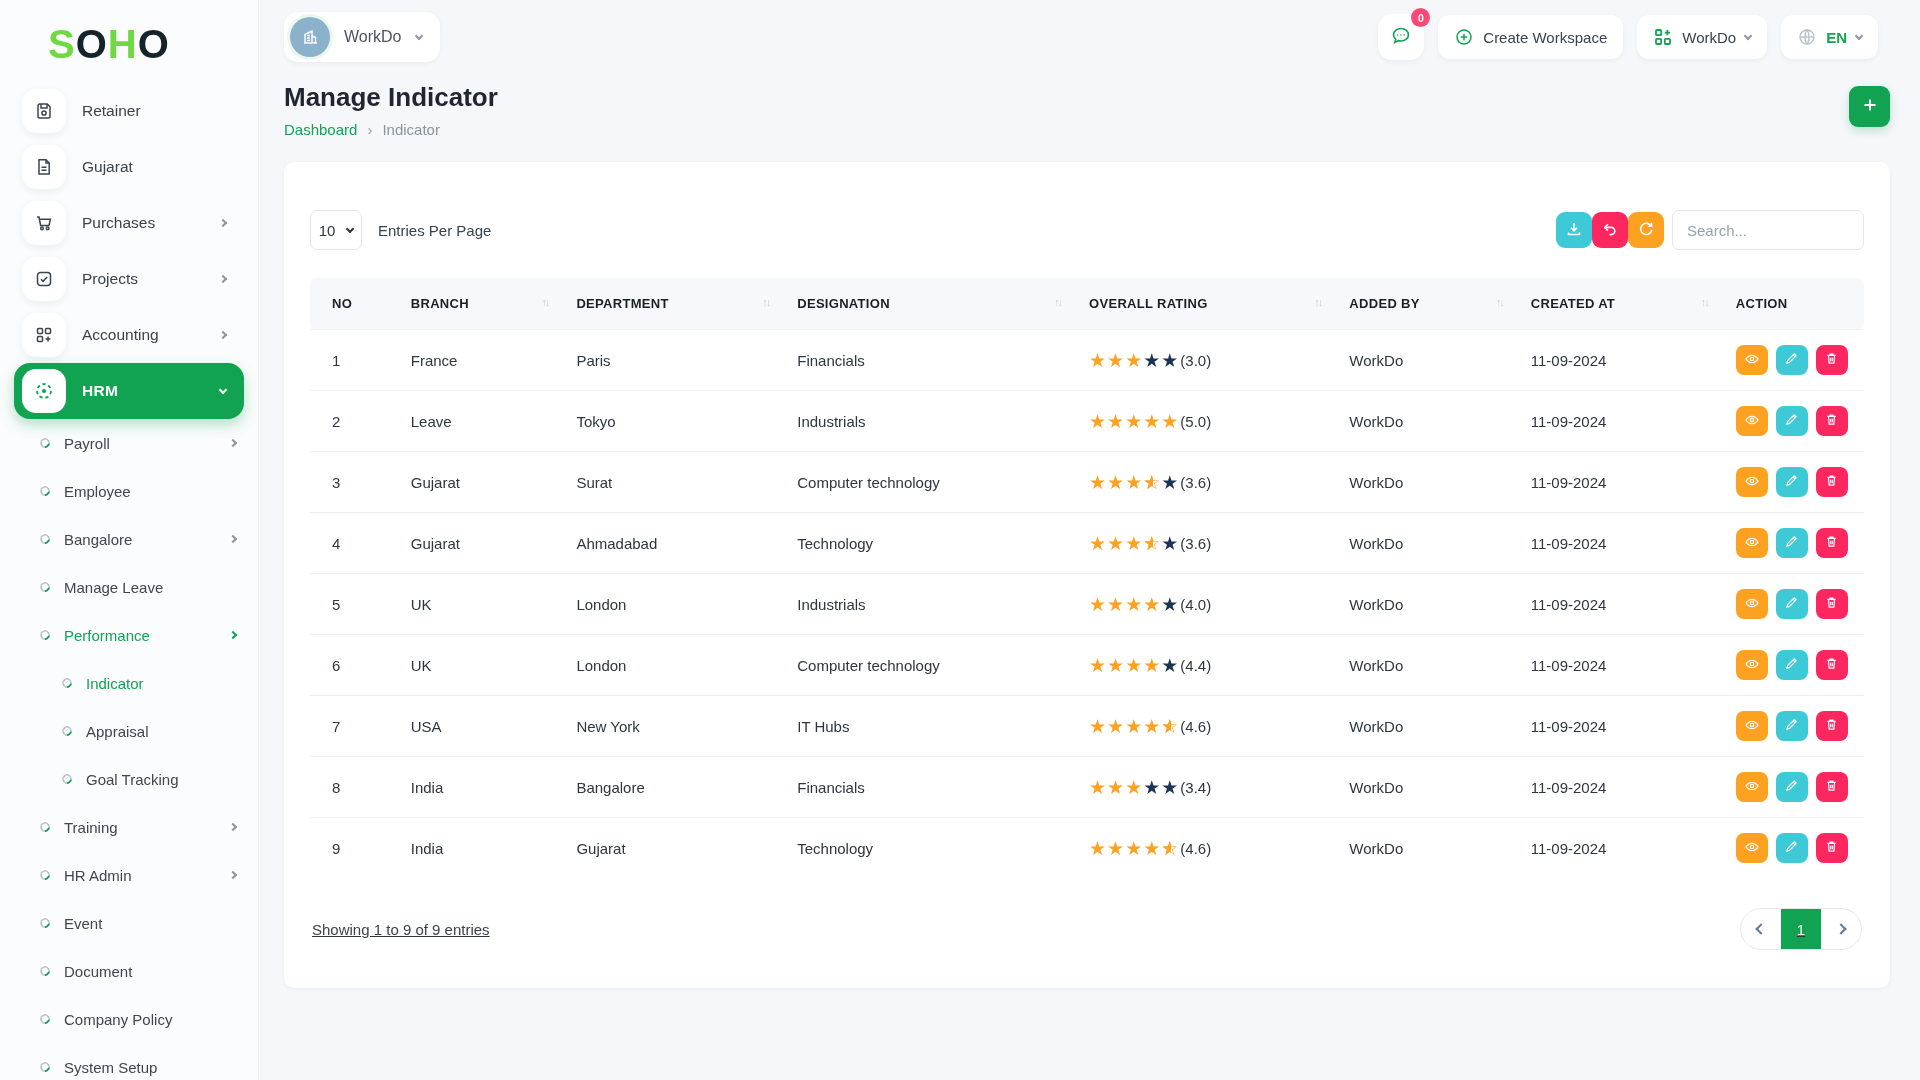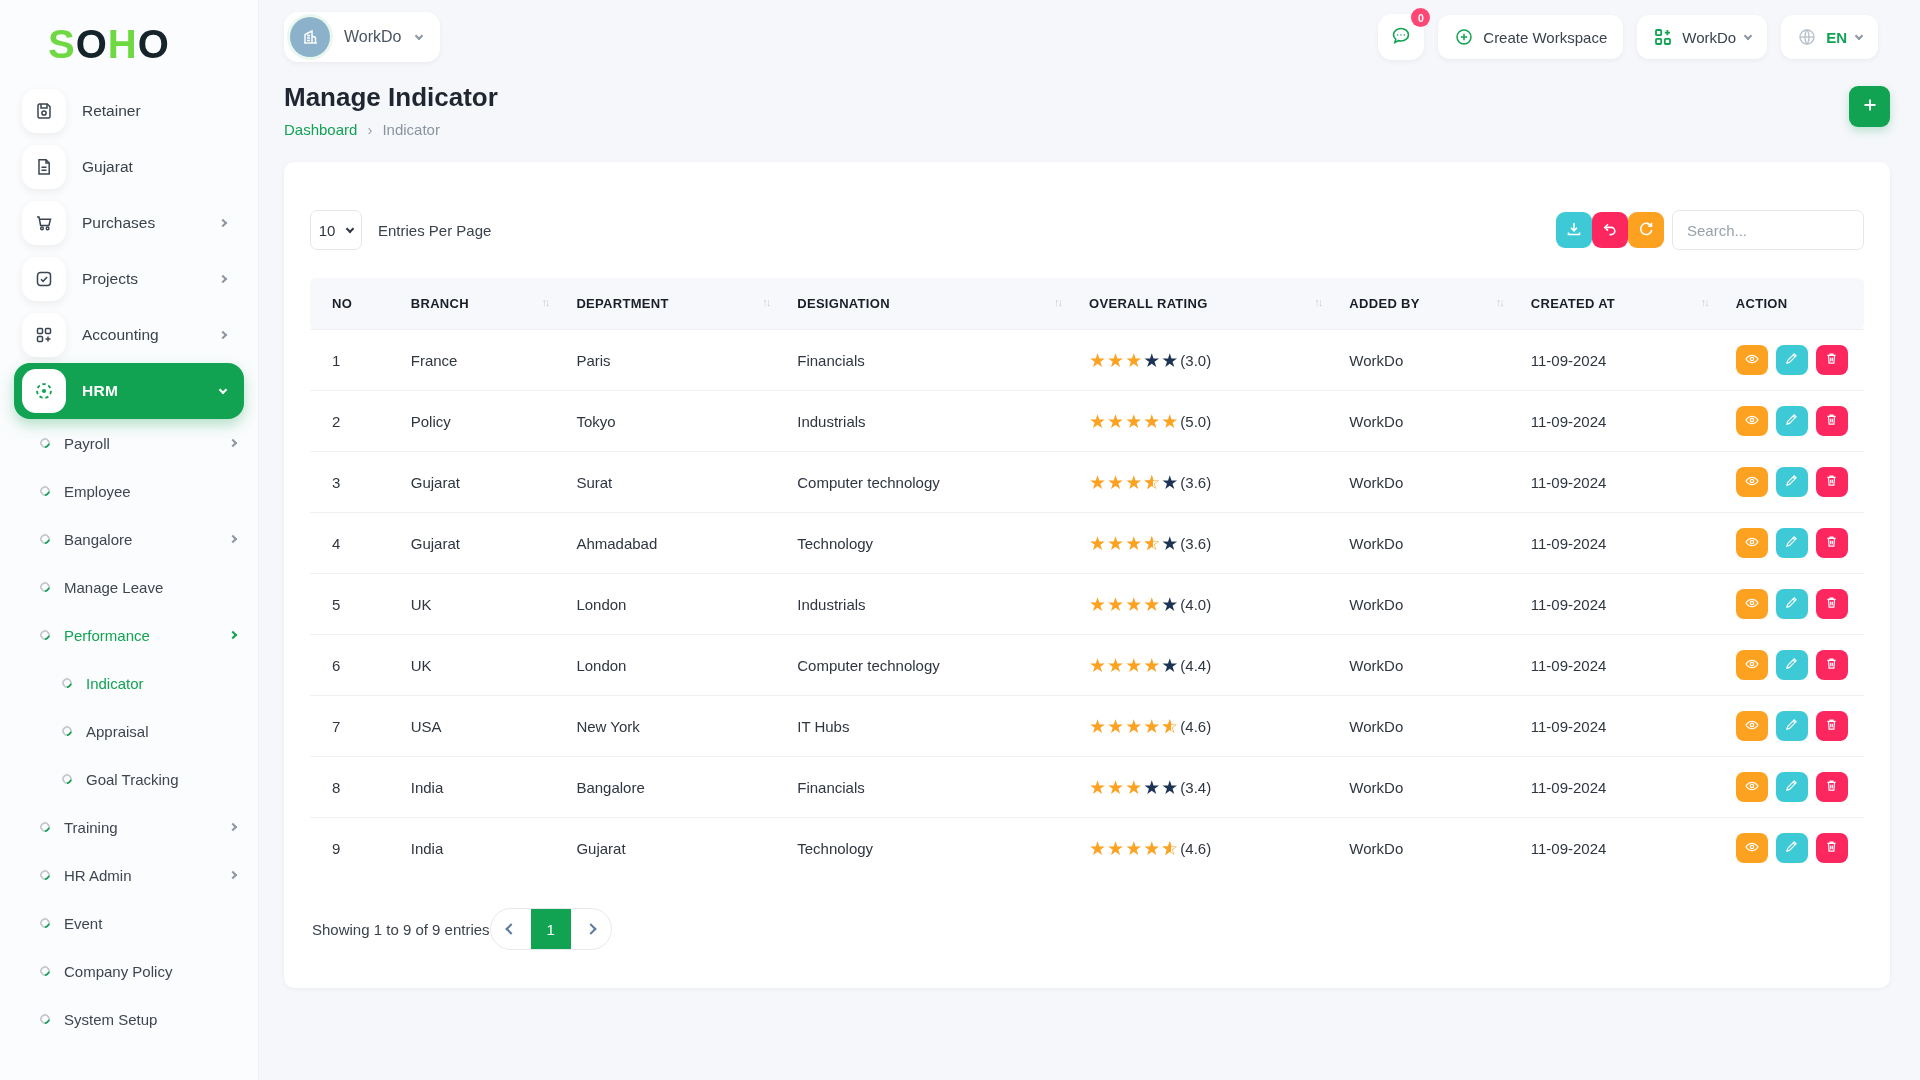--- a/index.html
+++ b/index.html
@@ -85,21 +85,21 @@
   .star.empty { color:var(--star-empty,#1C3353); }
   .star.half { position:relative; color:var(--star-full,#FCA120); }
   .star.half .fill { position:absolute; left:0; top:0; width:55%; overflow:hidden; }
   .rating-text { font-size:15px; color:#2f3640; margin-left:1px; }
   .actions { display:flex; gap:8px; }
   .act { width:32px; height:30px; border:none; border-radius:8px; display:flex; align-items:center; justify-content:center; color:#fff; cursor:pointer; }
   .act.view { background:var(--orange,#FCA120); }
   .act.edit { background:var(--teal,#3EC9D6); }
   .act.del { background:var(--pink,#FC275E); }
 
-  .table-footer { display:flex; align-items:center; justify-content:flex-start; padding:30px 2px 38px 2px; }
+  .table-footer { display:flex; align-items:center; justify-content:space-between; padding:30px 2px 38px 2px;text-decoration:underline; }
   .table-footer .summary { font-size:15px; color:#3a424c; }
   .pagination { display:flex; border:1px solid #e6e9ee; border-radius:22px; overflow:hidden; background:#fff; }
   .pagination button { width:40px; height:40px; border:none; background:transparent; display:flex; align-items:center; justify-content:center; cursor:pointer; font-family:inherit; }
   .pagination .page-num { background:var(--accent-green,#12A352); color:#fff; font-size:15px; }
 </style>
 </head>
 <body>
 
 <div class="app">
 
@@ -210,20 +210,24 @@
           <span class="chev sm push right gray"></span>
         </div>
         <div class="side-sub lvl1">
           <span class="bullet"></span>
           <span class="lbl">HR Admin</span>
           <span class="chev sm push right gray"></span>
         </div>
         <div class="side-sub lvl1">
           <span class="bullet"></span>
           <span class="lbl">Event</span>
+        </div>
+        <div class="side-sub lvl1">
+          <span class="bullet"></span>
+          <span class="lbl">Document</span>
         </div>
         <div class="side-sub lvl1">
           <span class="bullet"></span>
           <span class="lbl">Company Policy</span>
         </div>
         <div class="side-sub lvl1">
           <span class="bullet"></span>
           <span class="lbl">System Setup</span>
         </div>
       </nav>
@@ -410,21 +414,21 @@
                       <span><svg width="15" height="15" viewBox="0 0 18 18" fill="none" stroke="#fff" stroke-width="1.4">
                           <path d="M4 5.3h10M7.2 5.3V3.8h3.6v1.5M5.4 5.3l.7 9.2h5.8l.7-9.2"></path>
                           <path d="M8 8v4.3M10 8v4.3"></path>
                         </svg></span>
                     </button>
                   </div>
                 </td>
               </tr>
               <tr>
                 <td>2</td>
-                <td>Policy</td>
+                <td>Leave</td>
                 <td>Tokyo</td>
                 <td>Industrials</td>
                 <td><span class="stars">
                     <span class="star full">★</span>
                     <span class="star full">★</span>
                     <span class="star full">★</span>
                     <span class="star full">★</span>
                     <span class="star full">★</span>
                     <span class="rating-text">(5.0)</span>
                   </span></td>

